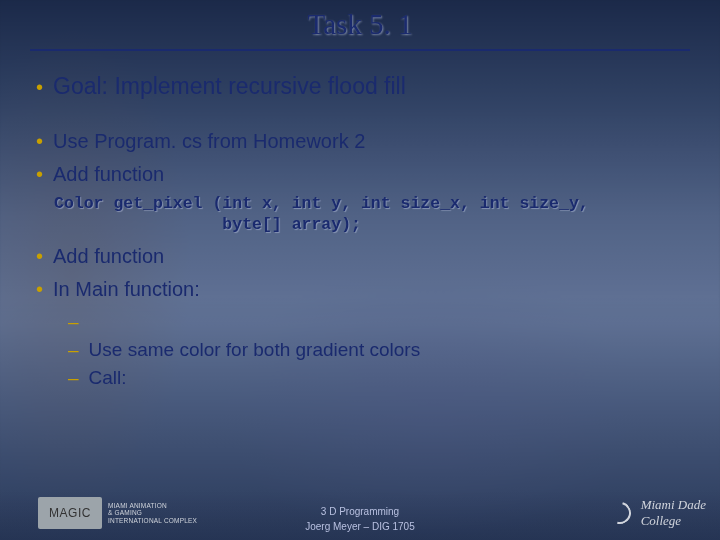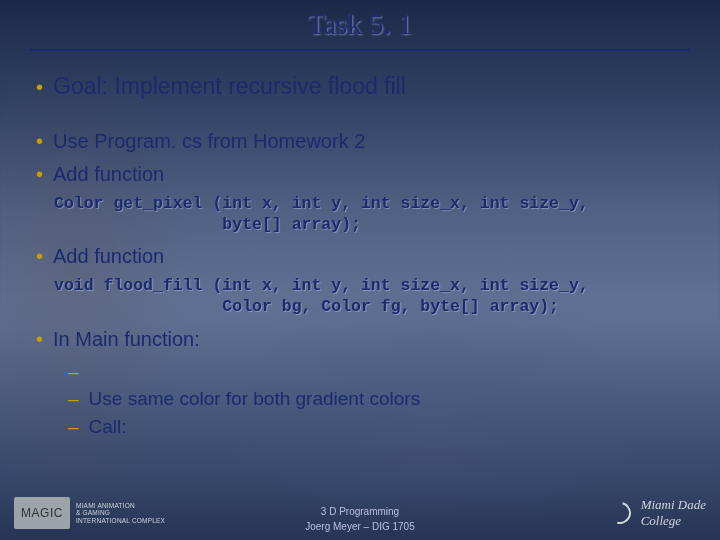--- a/index.html
+++ b/index.html
@@ -105,27 +105,28 @@
     line-height: 1.5;
     font-family: Liberation Sans, sans-serif;
     bottom: 6px;
   }
   .logo-left {
     display: flex;
     align-items: center;
     gap: 6px;
   }
   .magic-badge {
-    width: 56px; height: 32px;
+    width: 64px; height: 32px;
     background: #9ca4aa;
     border-radius: 2px;
     display: flex; align-items: center; justify-content: center;
     font-family: Impact, sans-serif;
     font-size: 12px; color: #333;
     letter-spacing: 0.5px;
+    margin-left: 24px;
   }
   .mag-text {
     font-size: 6.5px;
     line-height: 1.1;
     color: #d0d4dc;
     font-family: Arial, sans-serif;
     letter-spacing: 0.2px;
   }
   .mdc-logo {
     display: flex;
@@ -175,22 +176,20 @@
       <span class="dot">•</span>
       <span class="txt">Add function</span>
     </div>
     <div class="code">Color get_pixel (int x, int y, int size_x, int size_y,
                  byte[] array);</div>
 
     <div class="bullet">
       <span class="dot">•</span>
       <span class="txt">Add function</span>
     </div>
-    <div class="code">void flood_fill (int x, int y, int size_x, int size_y,
-                 Color bg, Color fg, byte[] array);</div>
 
     <div class="bullet">
       <span class="dot">•</span>
       <span class="txt">In Main function:</span>
     </div>
 
     <div class="sub">
       <span class="dash">–</span>
     </div>
     <div class="sub">

